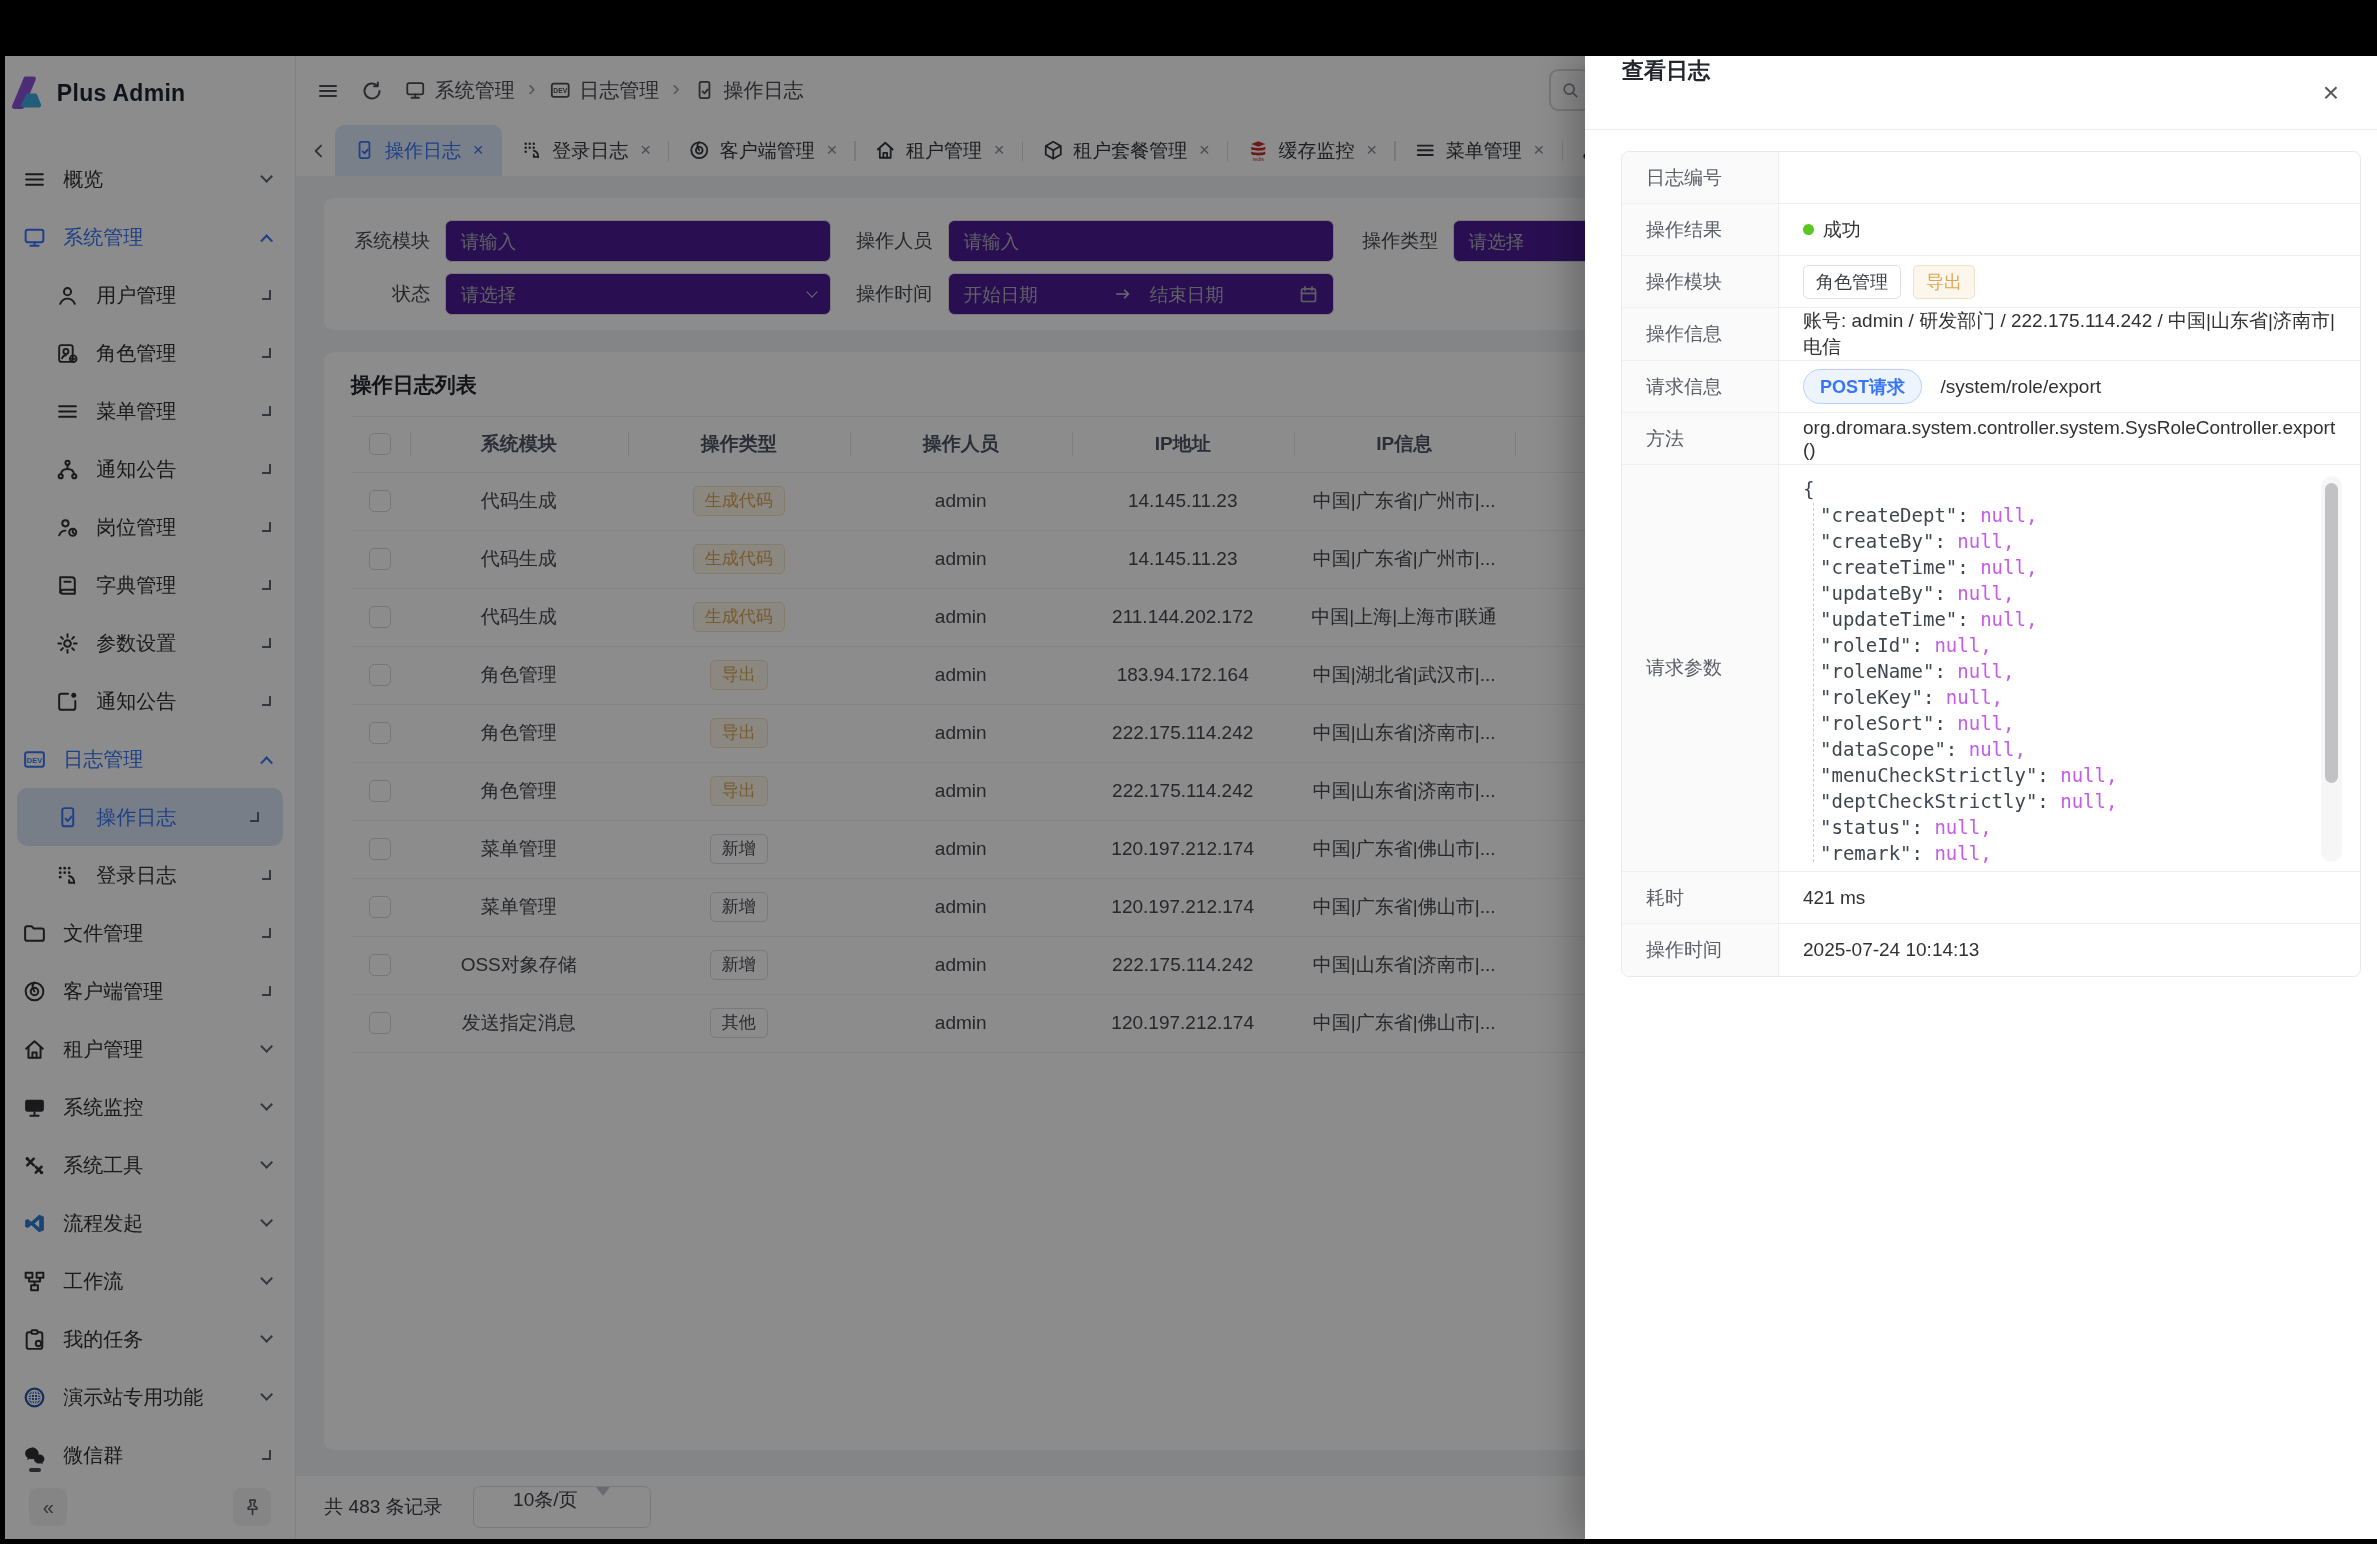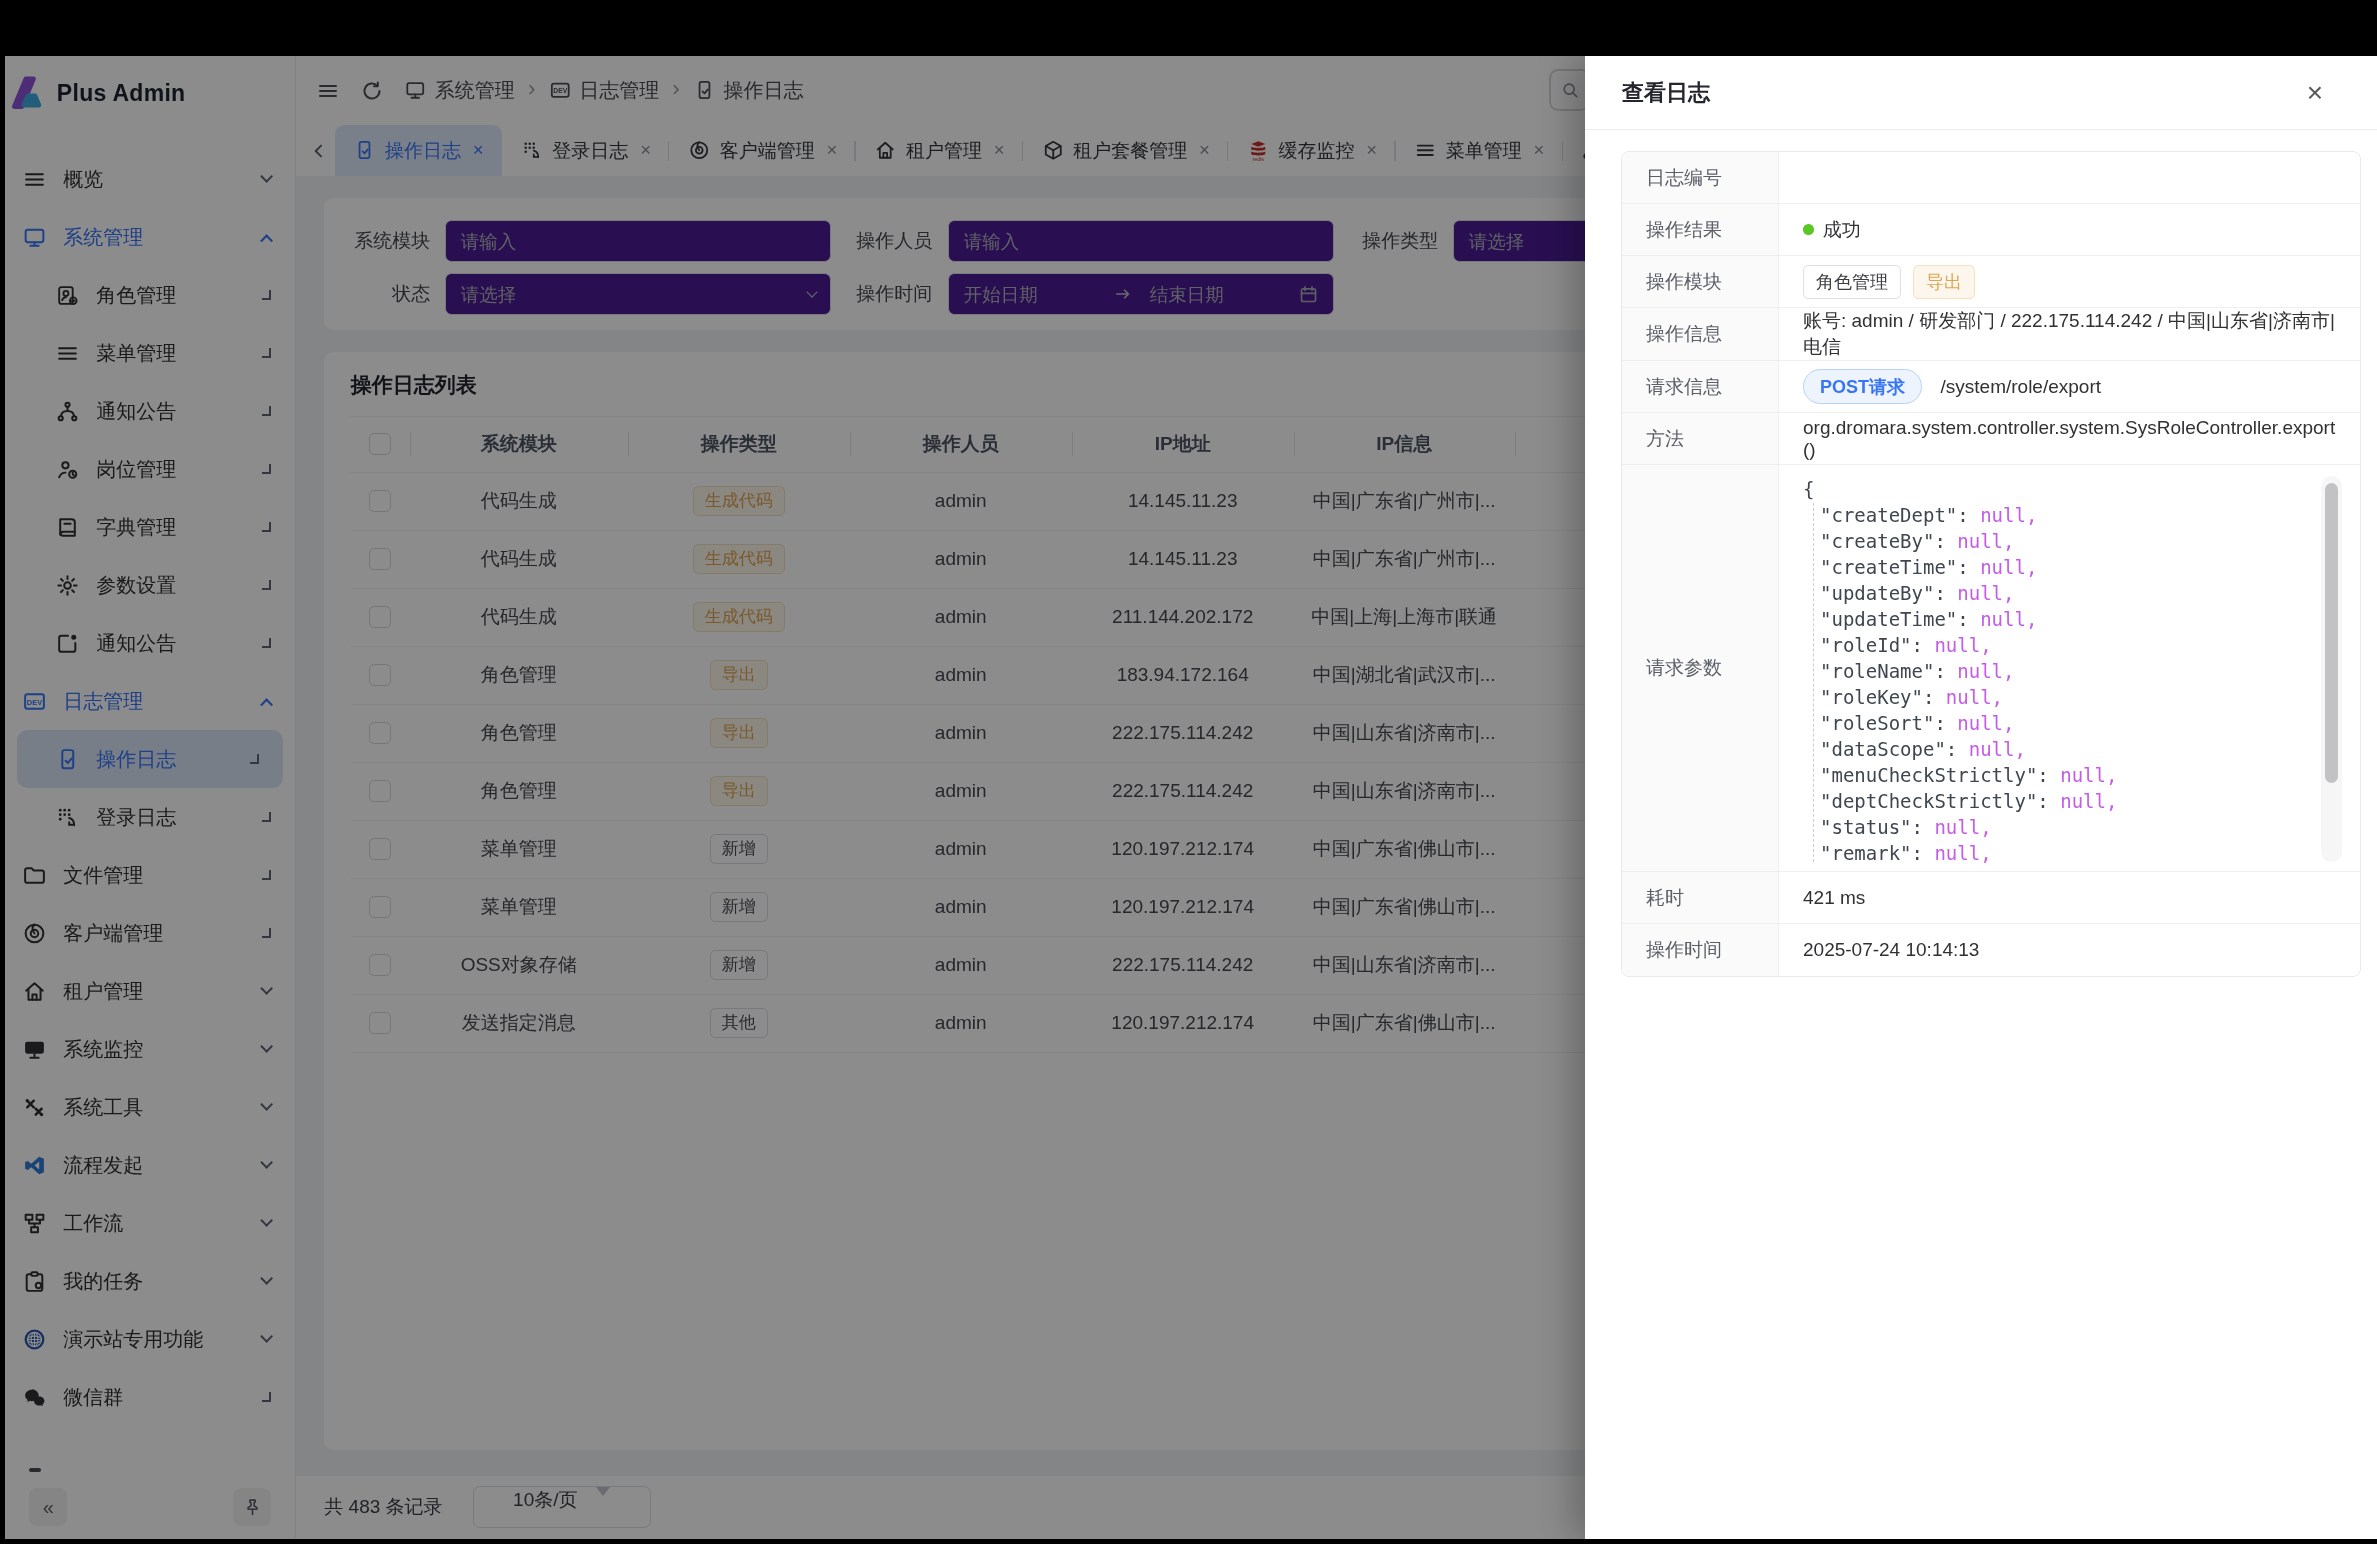--- a/index.html
+++ b/index.html
@@ -88,21 +88,21 @@
   .pagebar { height:63px; background:#fff; display:flex; align-items:center; padding-left:28px; gap:30px; flex-shrink:0; }
   .total-text { font-size:19px; color:#3c3f45; }
   .size-select { width:178px; height:42px; border:1.3px solid #dcdfe6; border-radius:6.6px; display:flex; justify-content:center; gap:18.5px; font-size:19px; color:#3c3f45; background:#fff; cursor:pointer; }
   .size-select .tri { width:0; height:0; border-left:7.3px solid transparent; border-right:7.3px solid transparent; border-top:9.2px solid #c0c4cc; }
 
   
   .overlay { position:absolute; inset:0; background:rgba(0,0,0,0.45); z-index:50; }
 
   
   .drawer { position:absolute; left:1585px; top:56px; width:792px; bottom:5.3px; background:#fff; z-index:100; box-shadow:-12px 0 33px rgba(0,0,0,.25); display:flex; flex-direction:column; }
-  .d-head { height:74px; display:flex; align-items:center; justify-content:space-between; padding:0 54px 0 37px; border-bottom:1.3px solid #ececec; flex-shrink:0; }
+  .d-head { height:74px; display:flex; justify-content:space-between; padding:0 38px 0 37px; border-bottom:1.3px solid #ececec; flex-shrink:0; }
   .d-title { font-size:22px; font-weight:700; color:#23262e; }
   .d-close { font-size:28px; color:#595959; background:none; border:none; line-height:1; cursor:pointer; font-weight:300; }
   .detail { margin:21px 0 0 36px; width:740px; border:1.3px solid #e9e9eb; border-radius:8px; overflow:hidden; }
   .drow { display:flex; border-bottom:1.3px solid #efefef; min-height:52px; }
   .drow:last-child { border-bottom:none; }
   .dlabel { width:157px; background:#fafafa; border-right:1.3px solid #efefef; display:flex; align-items:center; padding-left:24px; font-size:19px; color:#5a5e66; flex-shrink:0; }
   .dvalue { flex:1; display:flex; align-items:center; padding:0 20px 0 24px; font-size:19px; color:#303133; min-width:0; }
   .dot { width:10.6px; height:10.6px; border-radius:50%; background:#5ac725; margin-right:9.2px; flex-shrink:0; }
   .dtag { padding:4px 12px; font-size:18px; border-radius:5.3px; border:1.3px solid #dcdfe6; background:#fff; color:#3a3d42; margin-right:12px; }
   .dtag.warn { color:#dca550; background:#fdf6ec; border-color:#f1e0c1; }
@@ -349,20 +349,27 @@
         </div>
 
         <div class="item accent">
           <svg class="ic" viewBox="0 0 38 38" width="25" height="25">
             <use href="#i-monitor"></use>
           </svg>
           <span>系统管理</span>
           <span class="chev chev-up"></span>
         </div>
 
+        <div class="item sub">
+          <svg class="ic" viewBox="0 0 38 38" width="25" height="25">
+            <use href="#i-user"></use>
+          </svg>
+          <span>用户管理</span>
+          <span class="chev"></span>
+        </div>
 
         <div class="item sub">
           <svg class="ic" viewBox="0 0 38 38" width="25" height="25">
             <use href="#i-role"></use>
           </svg>
           <span>角色管理</span>
           <span class="chev"></span>
         </div>
 
         <div class="item sub">

